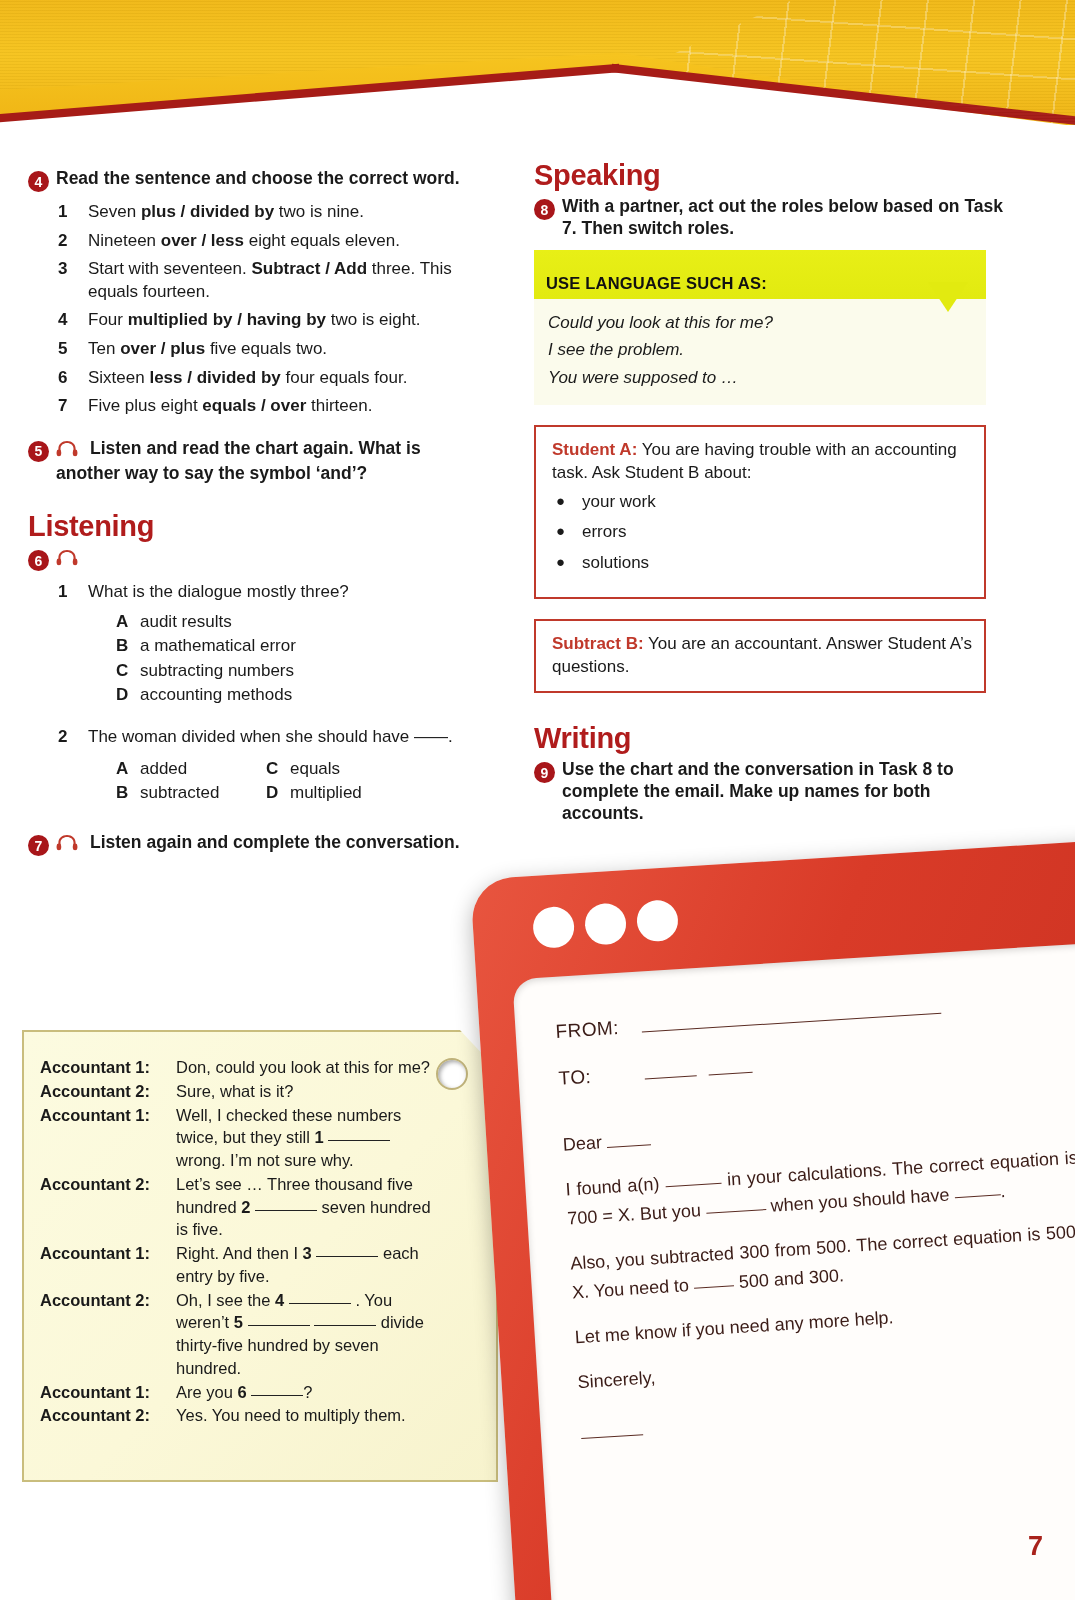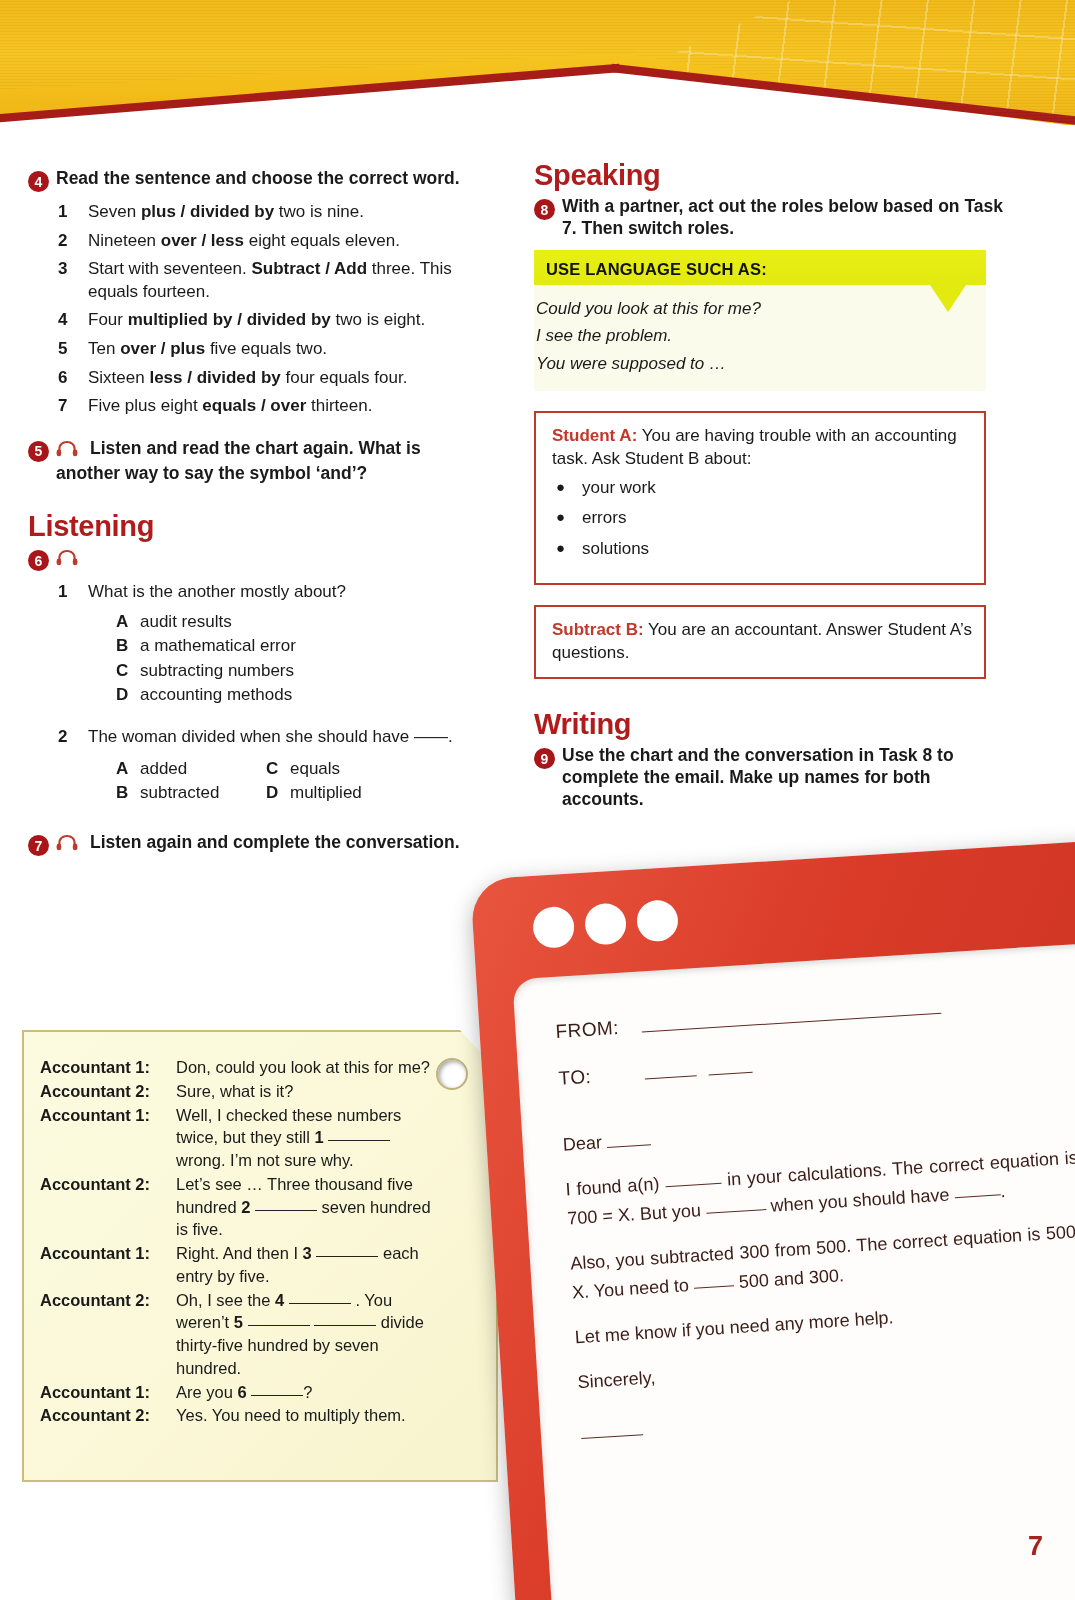--- a/index.html
+++ b/index.html
@@ -78,29 +78,29 @@
   .opt2col .c{width:150px;}
   .opt2col .c li .ol{flex:0 0 24px;}
 
   .qgap{height:18px;}
 
   
   .ulbox{position:relative;margin-top:10px;width:452px;}
   .ulhead{
     background:linear-gradient(180deg,#e8ef16 0%,#e2ea10 100%);
     font-size:16.5px;font-weight:bold;letter-spacing:.2px;
-    padding:10px 0 6px 12px;color:#111;
+    padding:24px 0 6px 12px;color:#111;
   }
   .ulpoint{
     position:absolute;right:18px;top:32px;width:0;height:0;
     border-left:20px solid transparent;border-right:20px solid transparent;
     border-top:30px solid #e2ea10;
   }
   .ulbody{
-    background:#fbfbec;padding:10px 14px 14px 2px;
+    background:#fbfbec;padding:10px 14px 14px 14px;
   }
   .ulbody div{font-style:italic;font-size:17px;line-height:1.6;}
 
   
   .stbox{
     border:2px solid #c0392b;background:#fff;
     padding:12px 2px 12px 16px;margin-top:20px;width:452px;box-sizing:border-box;
   }
   .stbox .lbl{color:#c0392b;font-weight:bold;}
   .stbox p{margin:0;font-size:17px;line-height:1.35;}
@@ -196,21 +196,21 @@
         <li>
           <span class="qn">2</span>
           <span class="qb">Nineteen <b>over / less</b> eight equals eleven.</span>
         </li>
         <li>
           <span class="qn">3</span>
           <span class="qb">Start with seventeen. <b>Subtract / Add</b> three. This equals fourteen.</span>
         </li>
         <li>
           <span class="qn">4</span>
-          <span class="qb">Four <b>multiplied by / divided by</b> two is eight.</span>
+          <span class="qb">Four <b>multiplied by / having by</b> two is eight.</span>
         </li>
         <li>
           <span class="qn">5</span>
           <span class="qb">Ten <b>over / plus</b> five equals two.</span>
         </li>
         <li>
           <span class="qn">6</span>
           <span class="qb">Sixteen <b>less / divided by</b> four equals four.</span>
         </li>
         <li>
@@ -247,21 +247,21 @@
               <rect x="0.6" y="9.6" width="4.6" height="6.6" rx="2.3" fill="#c0392b"></rect>
               <rect x="16.8" y="9.6" width="4.6" height="6.6" rx="2.3" fill="#c0392b"></rect>
             </svg>
         </span>
       </div>
     </div>
     <div id="t6qs">
         <ol class="qs" style="margin-top: 9px;">
           <li>
             <span class="qn">1</span>
-            <span class="qb">What is the another mostly about?</span>
+            <span class="qb">What is the dialogue mostly three?</span>
           </li>
         </ol>
         <ul class="opts" style="margin-left: 88px;">
           <li>
             <span class="ol">A</span>
             <span>audit results</span>
           </li>
           <li>
             <span class="ol">B</span>
             <span>a mathematical error</span>

